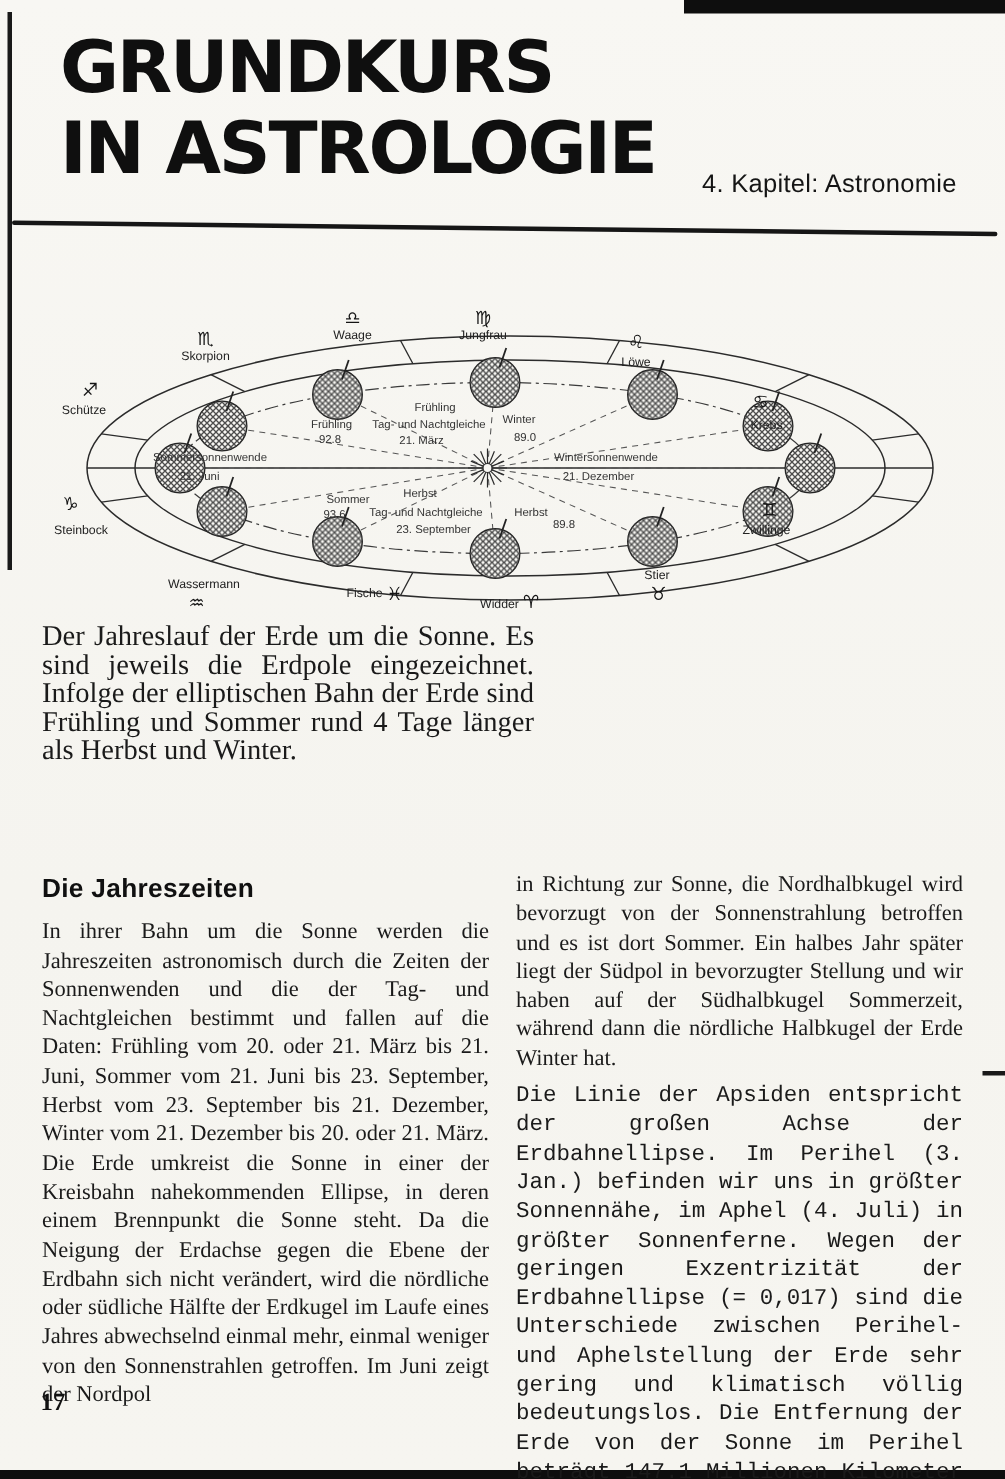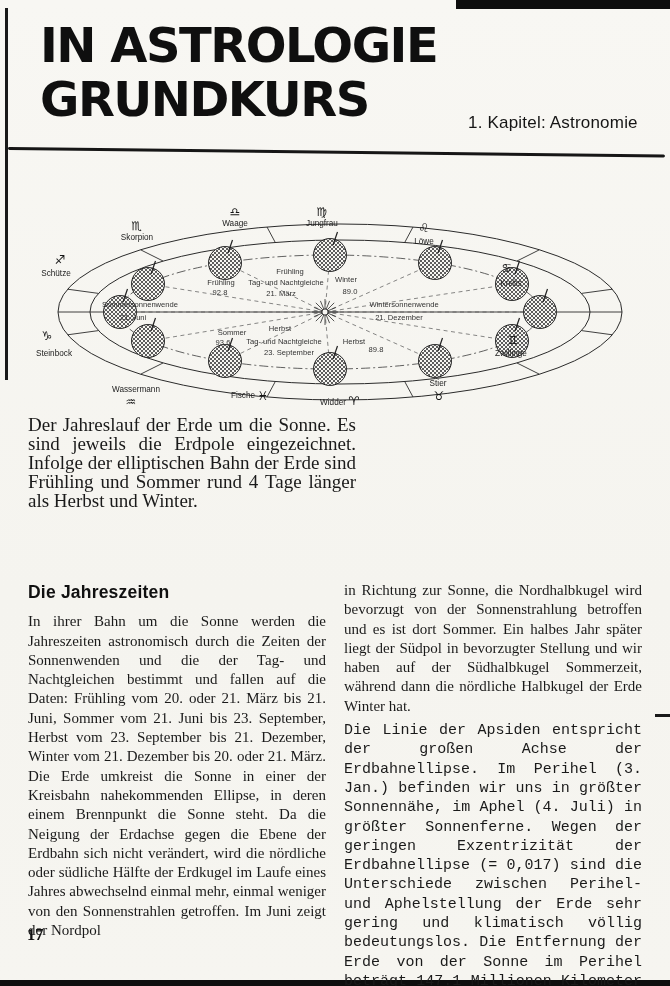--- a/index.html
+++ b/index.html
@@ -65,24 +65,24 @@
 <body>
 
 <div class="page">
 
   <div class="bar-top-right"></div>
   <div class="edge-left"></div>
   <div class="edge-tick-right"></div>
   <div class="bar-bottom"></div>
 
   <div class="title">
+    <div>GRUNDKURS</div>
     <div>IN ASTROLOGIE</div>
-    <div>GRUNDKURS</div>
   </div>
-  <div class="chapter">1. Kapitel: Astronomie</div>
+  <div class="chapter">4. Kapitel: Astronomie</div>
   <div class="rule"></div>
 
   <div class="figure">
     <svg width="670" height="220" viewBox="0 0 670 220">
       <defs>
         <pattern id="hatch" width="4" height="4" patternUnits="userSpaceOnUse">
           <path d="M0,0 l4,4 M4,0 l-4,4" stroke="#4c4c4c" stroke-width="0.9" fill="none"></path>
         </pattern>
         <g id="globe">
           <circle r="16.5" fill="#f7f6f2" stroke="#222" stroke-width="1"></circle>

